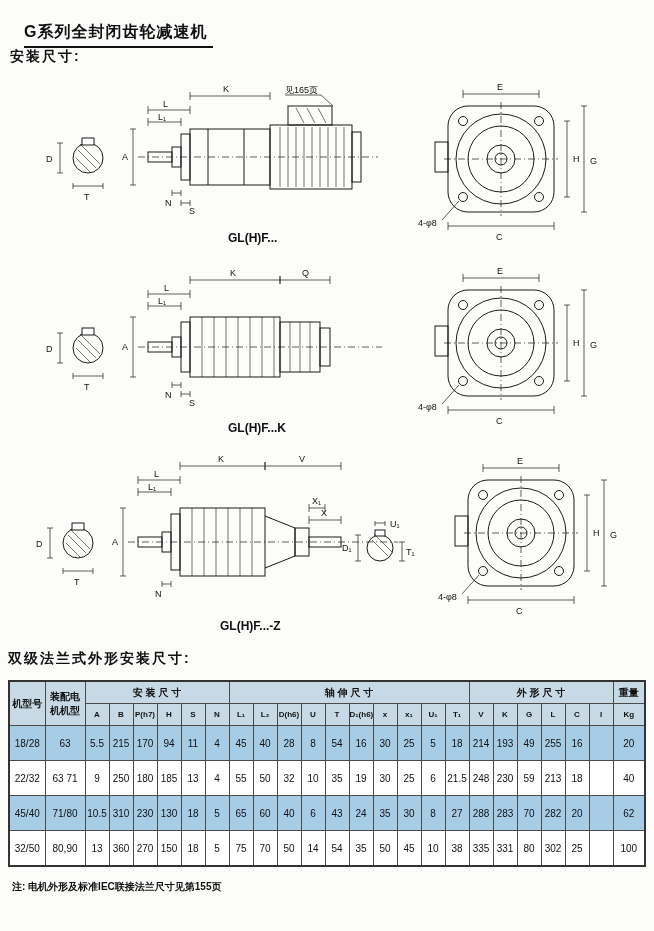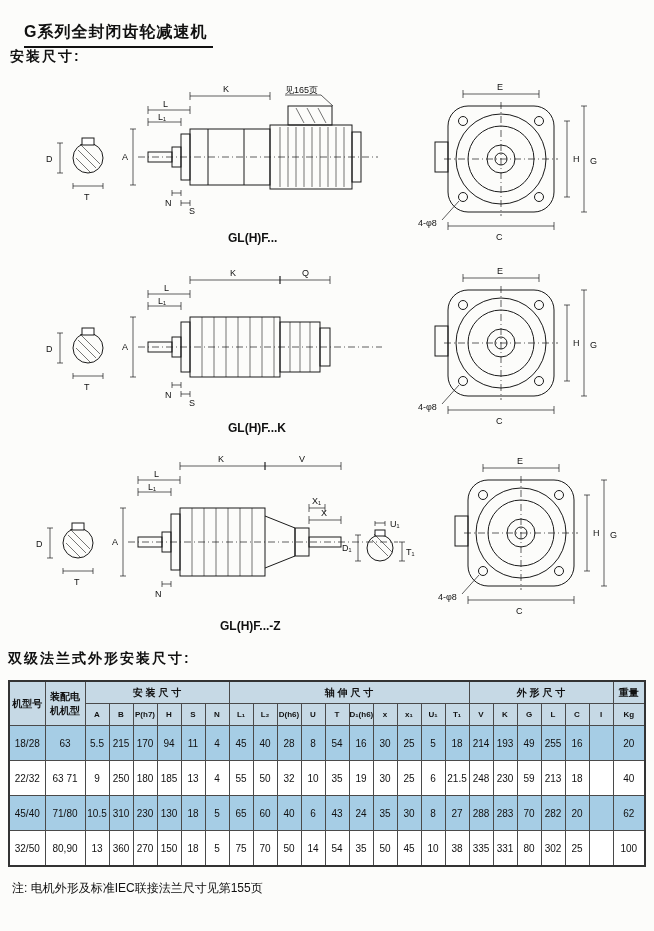--- a/index.html
+++ b/index.html
@@ -36,21 +36,21 @@
     border-collapse:collapse;table-layout:fixed;text-align:center;
     border:2px solid #333;
   }
   .dim-table th,.dim-table td{border:1px solid #4a4a4a;padding:0;overflow:hidden}
   .dim-table thead th{background:var(--header-bg,#c6d9e5);font-weight:bold;height:21px;font-size:10px}
   .dim-table tr.sub th{font-size:8px;white-space:nowrap}
   .dim-table tbody td{height:34px;background:#fff;font-size:10px}
   .dim-table tr.hl td{background:var(--row-highlight,#a6cde5)}
   col.c-model{width:36px} col.c-motor{width:40px} col.c-kg{width:32px}
 
-  .note{position:absolute;left:12px;top:880px;font-size:12px;font-weight:normal}
+  .note{position:absolute;left:12px;top:880px;font-size:10px;font-weight:bold}
 </style>
 </head>
 <body>
 
 <h1 class="page-title">G系列全封闭齿轮减速机</h1>
 <h2 class="sec-heading" id="install-heading">安装尺寸:</h2>
 
 <div class="fig" id="fig1">
 <svg width="590" height="172" viewBox="0 0 590 172">
   <g>

